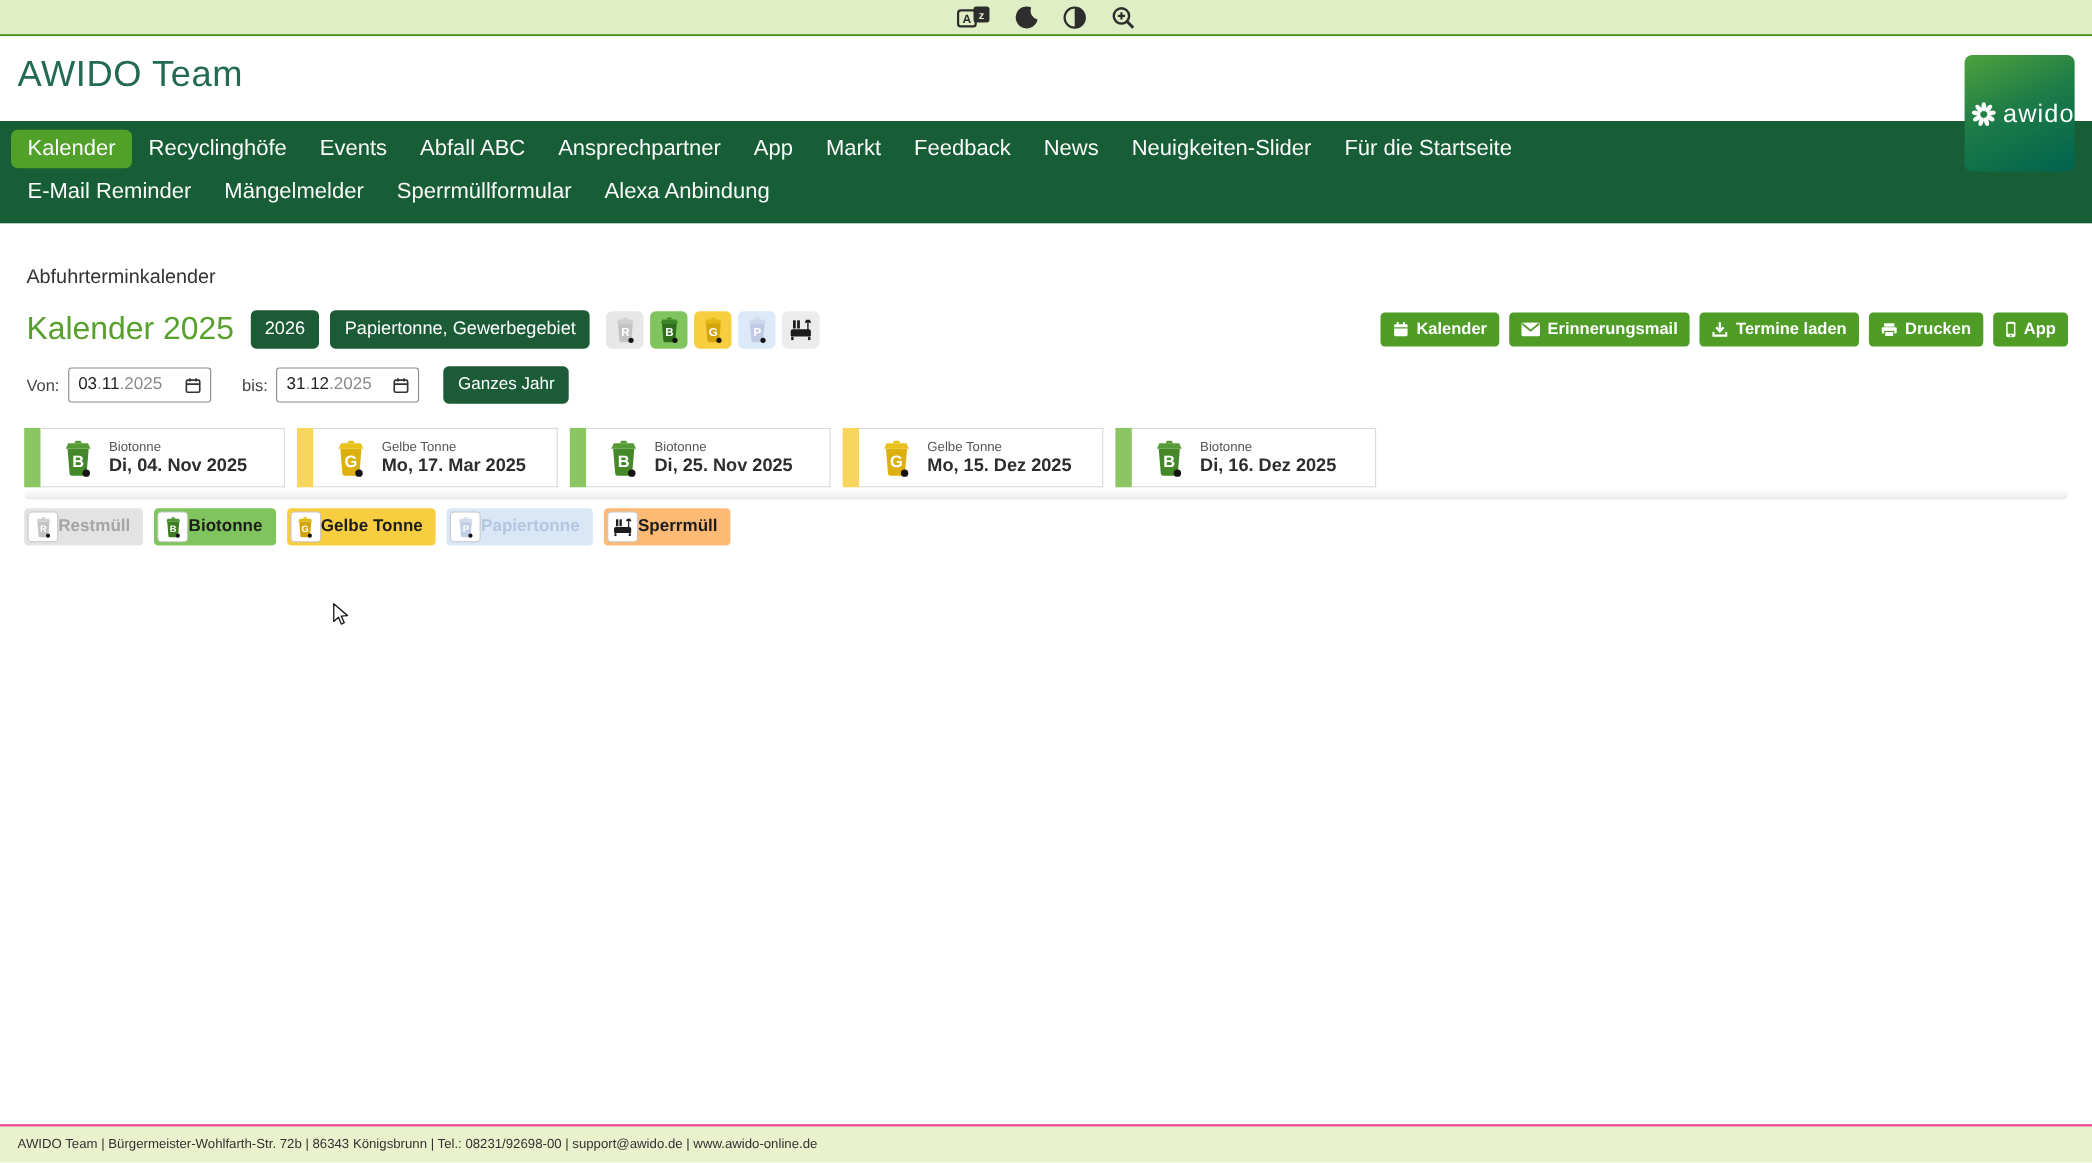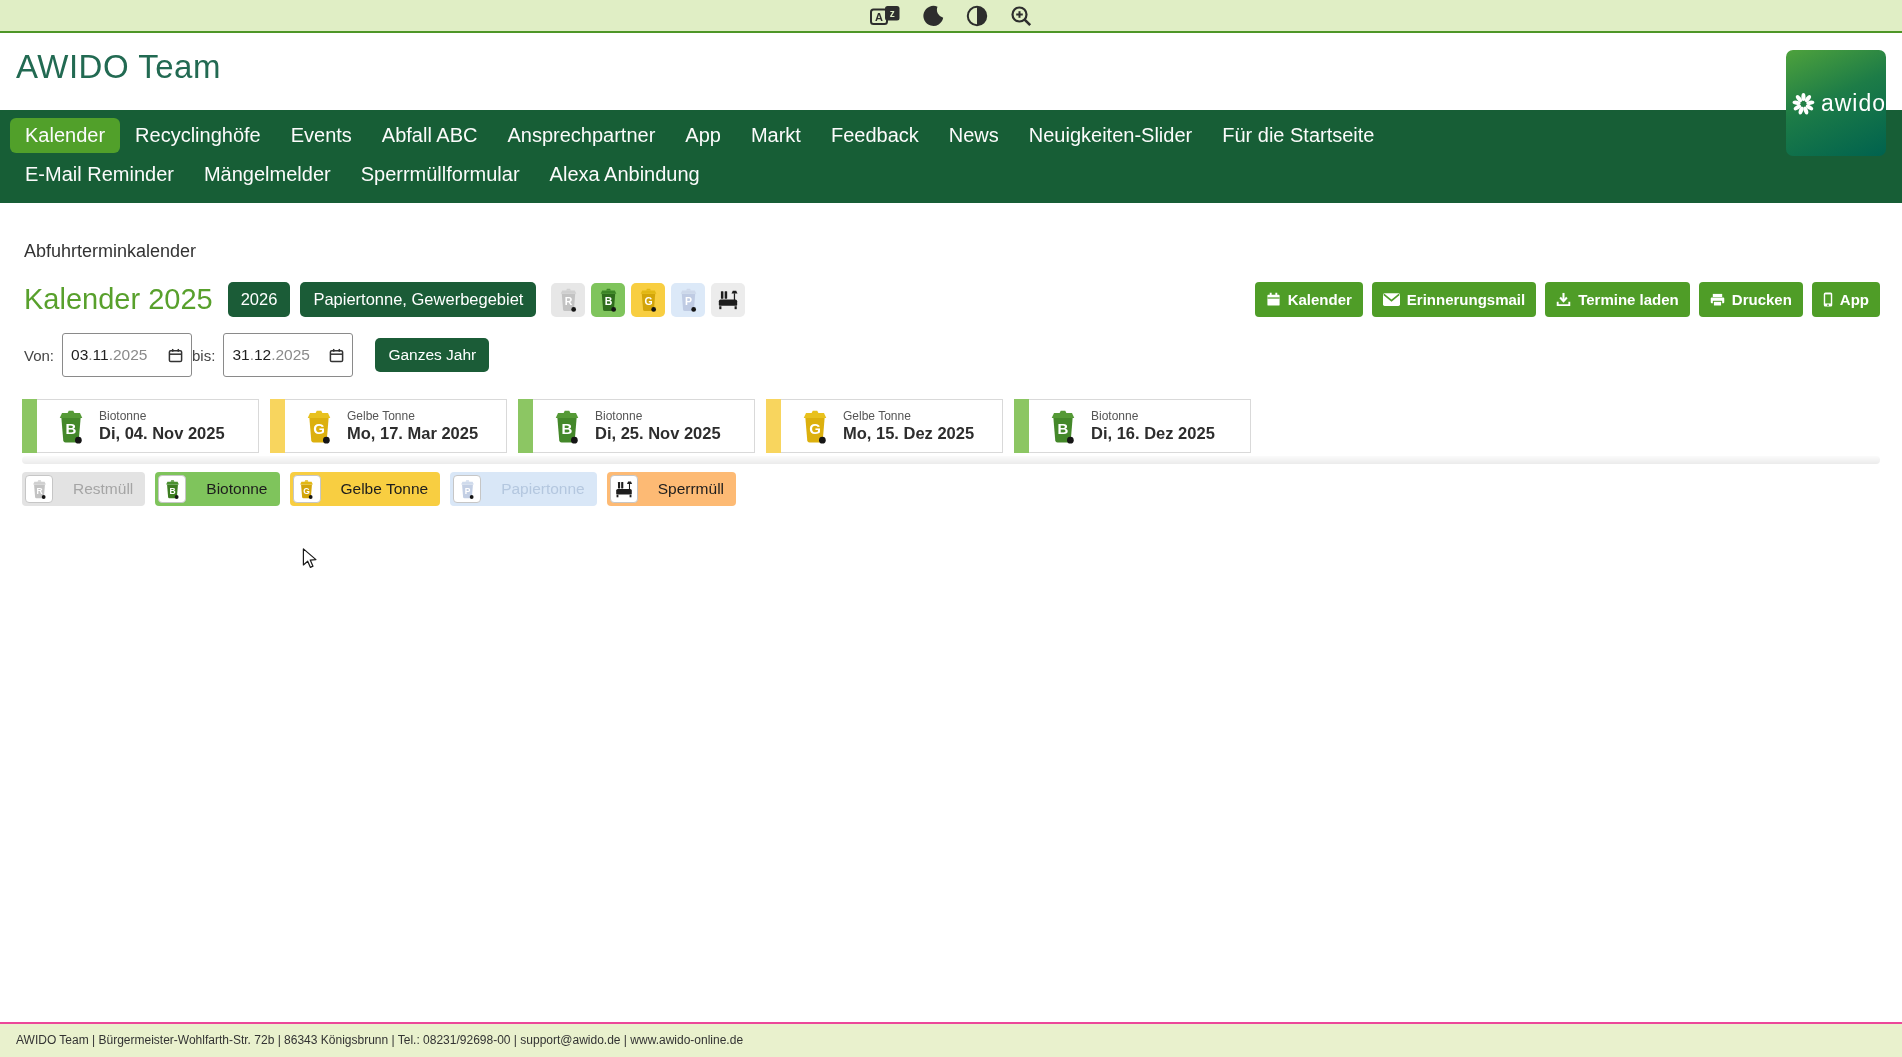--- a/index.html
+++ b/index.html
@@ -23,56 +23,56 @@
   .logo-text { color:#fff; font-size:23px; font-weight:300; letter-spacing:1px; margin-top:1px; }
   
   nav { background:#175e36; padding:8px 10px 11px 10px; }
   .nav-row { display:flex; }
   .nav-row + .nav-row { margin-top:4px; }
   .nav-item { color:#fbfbfb; font-size:20px; font-weight:300; padding:6px 15px;
     border-radius:6px; cursor:pointer; white-space:nowrap; }
   .nav-item.active { background:#51a02a; }
   
   .page-title { font-size:18px; color:#333; font-weight:400; margin:38px 0 0 24px; }
-  .cal-row { display:flex; justify-content:space-between; margin:20px 22px 0 24px; }
+  .cal-row { display:flex; align-items:center; justify-content:space-between; margin:20px 22px 0 24px; }
   .cal-left { display:flex; align-items:center; gap:10px; }
   .cal-title { font-size:29px; font-weight:300; color:#58a02c; margin-right:5px; white-space:nowrap; }
   .btn-dark { background:#1b5c37; color:#fff; border:none; border-radius:5px; font-size:16.5px;
     padding:8px 13px; font-family:inherit; cursor:pointer; white-space:nowrap; }
   .toggles { display:flex; gap:6px; margin-left:5px; }
   .toggle { width:34px; height:34px; border:none; border-radius:5px; padding:0;
     display:flex; align-items:center; justify-content:center; cursor:pointer; }
   .cal-actions { display:flex; gap:9px; }
   .btn-green { background:#4f9d27; color:#fff; border:none; border-radius:4px; font-size:15px;
     font-weight:700; padding:7px 11px; display:flex; align-items:center; gap:7px;
     font-family:inherit; cursor:pointer; white-space:nowrap; }
   
   .date-row { display:flex; align-items:center; margin:16px 0 0 24px; font-size:15px; color:#444; }
-  .date-input { display:flex; align-items:center; justify-content:space-between; width:130px; height:44px;
+  .date-input { display:flex; align-items:center; justify-content:space-between; width:130px; height:32px;
     border:1px solid #8a8a8a; border-radius:3px; padding:0 8px; margin-left:8px; background:#fff;
     font-size:15.5px; cursor:text; }
   .seg-d { color:#222; } .seg-g { color:#8a8a8a; }
-  .to-label { }
+  .to-label { margin-left:28px; }
   .btn-fullyear { margin-left:22px; font-size:15.5px; }
   
   .events-row { display:flex; gap:11px; margin:22px 0 0 22px; }
   .event { display:flex; height:54px; }
   .event-bar { width:15px; height:100%; }
   .event-card { width:222px; background:#fff; border:1px solid #d9d9d9; border-left:none;
     display:flex; align-items:center; padding-left:19px; gap:13px; }
   .event-type { font-size:12px; color:#555; }
   .event-date { font-size:16.5px; font-weight:700; color:#2d2d2d; margin-top:1px; white-space:nowrap; }
   .scroll-strip { height:8px; margin:3px 22px 0 22px; border-radius:4px;
     background:linear-gradient(to bottom,#fbfbfb,#ebebeb); }
   
   .legend { display:flex; gap:10px; margin:8px 0 0 22px; }
   .legend-item { display:flex; align-items:center; border-radius:4px; padding:3px; cursor:pointer; }
   .legend-ic { width:28px; height:28px; background:#fff; border:1px solid #c6c6c6; border-radius:4px;
     display:flex; align-items:center; justify-content:center; }
-  .legend-label { font-size:15.5px; padding:0 9px 0 20px; white-space:nowrap; }
+  .legend-label { font-size:15.5px; padding:0 9px 0 0; white-space:nowrap;font-weight:bold; }
   
   footer { position:absolute; left:0; bottom:0; width:100%; height:35px;
     background:#e9f1cd; border-top:2px solid #ec4899; }
   .footer-text { font-size:12px; color:#333; line-height:32px; padding-left:16px; }
   .cursor { position:absolute; left:302px; top:548px; z-index:10; pointer-events:none; }
 </style>
 </head>
 <body>
 
 <div class="top-strip">

